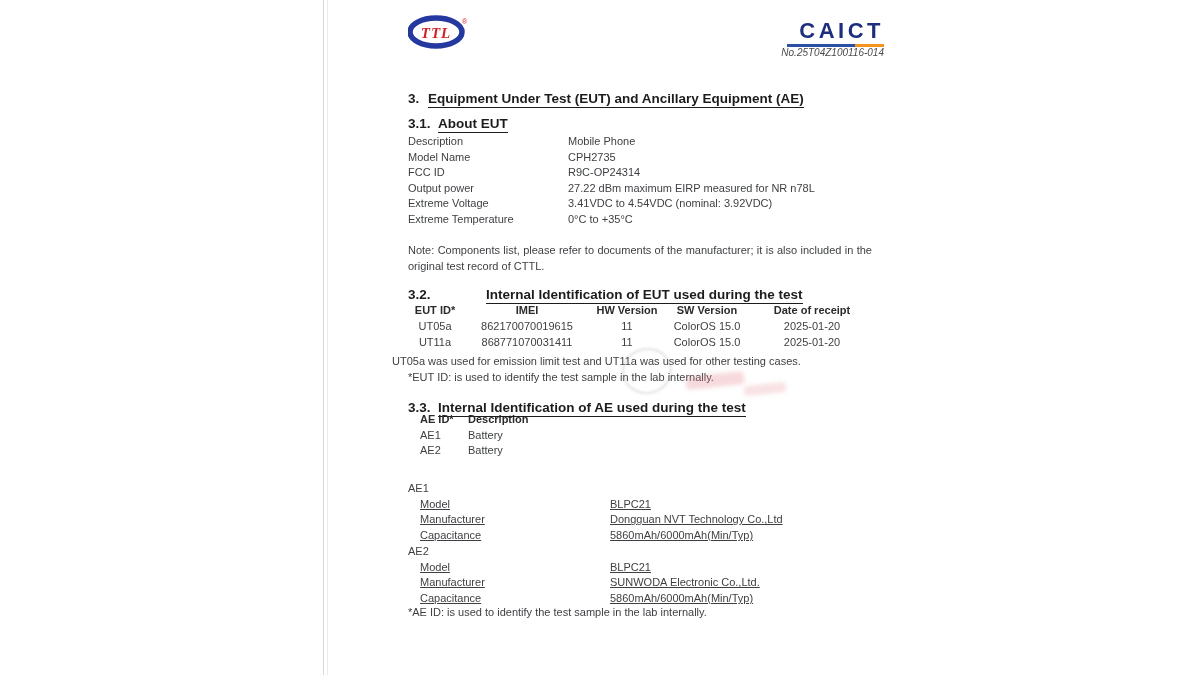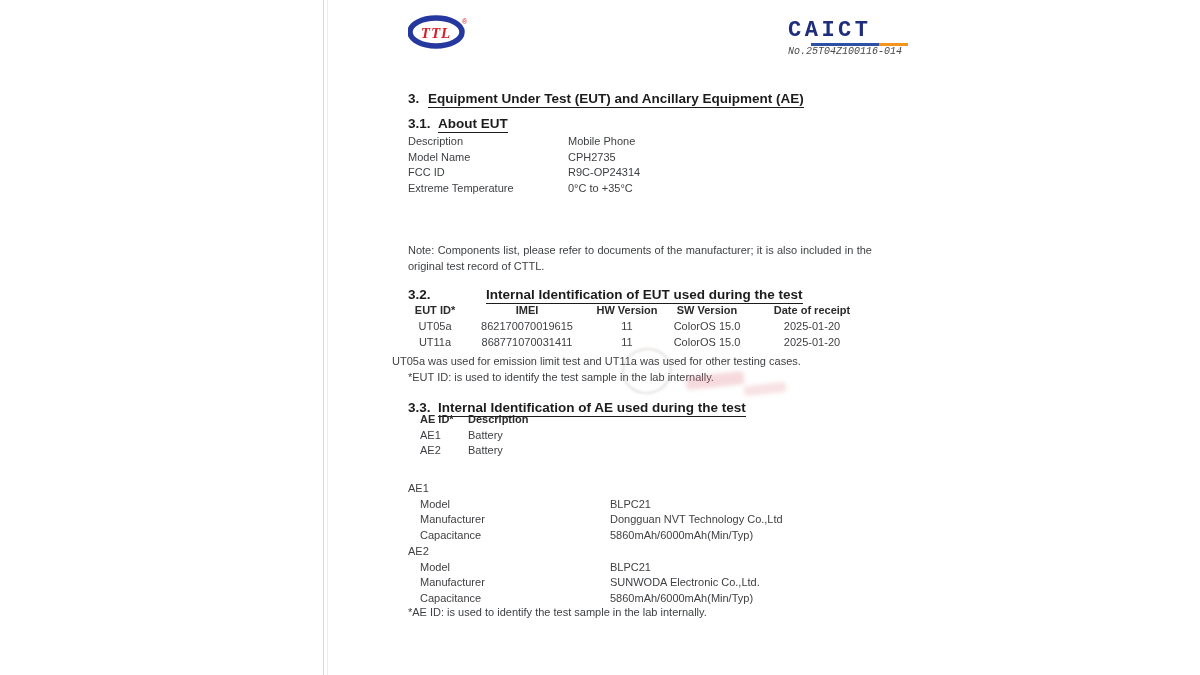--- a/index.html
+++ b/index.html
@@ -8,21 +8,21 @@
     font-family:"Liberation Sans","DejaVu Sans",sans-serif;
     -webkit-font-smoothing:antialiased;
   }
   .abs{position:absolute;}
   
   .edge1{left:323px;top:0;width:1px;height:675px;background:#d9d9d9;}
   .edge2{left:327px;top:0;width:1px;height:675px;background:#ececec;}
 
   
   .ttl-logo{left:408px;top:15px;width:60px;height:34px;}
-  .caict{left:788px;top:21px;width:120px;font-family:Liberation Mono, monospace;}
+  .caict{left:764px;top:21px;width:120px;text-align:right;}
   .caict-word{
     font-size:22px;font-weight:bold;color:#1e2d7d;letter-spacing:3.5px;
     line-height:20px;display:inline-block;
   }
   .caict-bar{
     margin-left:auto;margin-top:2px;width:97px;height:3px;
     background:linear-gradient(to right,#2b50a5 0 70%,#f7941d 70% 100%);
   }
   .caict-no{
     margin-top:0;font-size:10px;font-style:italic;color:#4a4a4a;
@@ -68,21 +68,21 @@
   .ae-table{left:408px;top:412px;}
   .ae-tr{display:flex;line-height:15.5px;}
   .ae-th{font-weight:bold;color:#2b2b2b;}
   .ae-c1{margin-left:12px;width:48px;}
 
   
   .ae-block{left:408px;width:470px;line-height:15.7px;}
   .ae1{top:481px;}
   .ae2{top:544px;}
   .ae-id{}
-  .ae-row{display:flex;}
+  .ae-row{display:flex;text-decoration:underline;}
   .ae-label{margin-left:12px;flex:0 0 190px;}
   .note33{left:408px;top:605px;white-space:nowrap;line-height:15.5px;}
 
   
   .wm-circle{left:622px;top:348px;width:46px;height:42px;border:2px solid rgba(150,140,130,.26);
     border-radius:50%;transform:rotate(-10deg);filter:blur(1px);}
   .wm-pink1{left:686px;top:374px;width:58px;height:13px;background:rgba(226,128,140,.30);
     filter:blur(2px);transform:rotate(-6deg);border-radius:3px;}
   .wm-pink2{left:744px;top:384px;width:42px;height:10px;background:rgba(226,128,140,.24);
     filter:blur(2px);transform:rotate(-6deg);border-radius:3px;}
@@ -124,20 +124,28 @@
   </div>
   <div class="kv-row">
     <span class="kv-label">Model Name</span>
     <span class="kv-value">CPH2735</span>
   </div>
   <div class="kv-row">
     <span class="kv-label">FCC ID</span>
     <span class="kv-value">R9C-OP24314</span>
   </div>
   <div class="kv-row">
+    <span class="kv-label">Output power</span>
+    <span class="kv-value">27.22 dBm maximum EIRP measured for NR n78L</span>
+  </div>
+  <div class="kv-row">
+    <span class="kv-label">Extreme Voltage</span>
+    <span class="kv-value">3.41VDC to 4.54VDC (nominal: 3.92VDC)</span>
+  </div>
+  <div class="kv-row">
     <span class="kv-label">Extreme Temperature</span>
     <span class="kv-value">0°C to +35°C</span>
   </div>
 </div>
 
 <div class="abs note31 body-txt">Note: Components list, please refer to documents of the manufacturer; it is also included in the original test record of CTTL.</div>
 
 <div class="abs h-sub h32">
   <span class="h-num">3.2.</span>
   <span class="h-title">Internal Identification of EUT used during the test</span>

